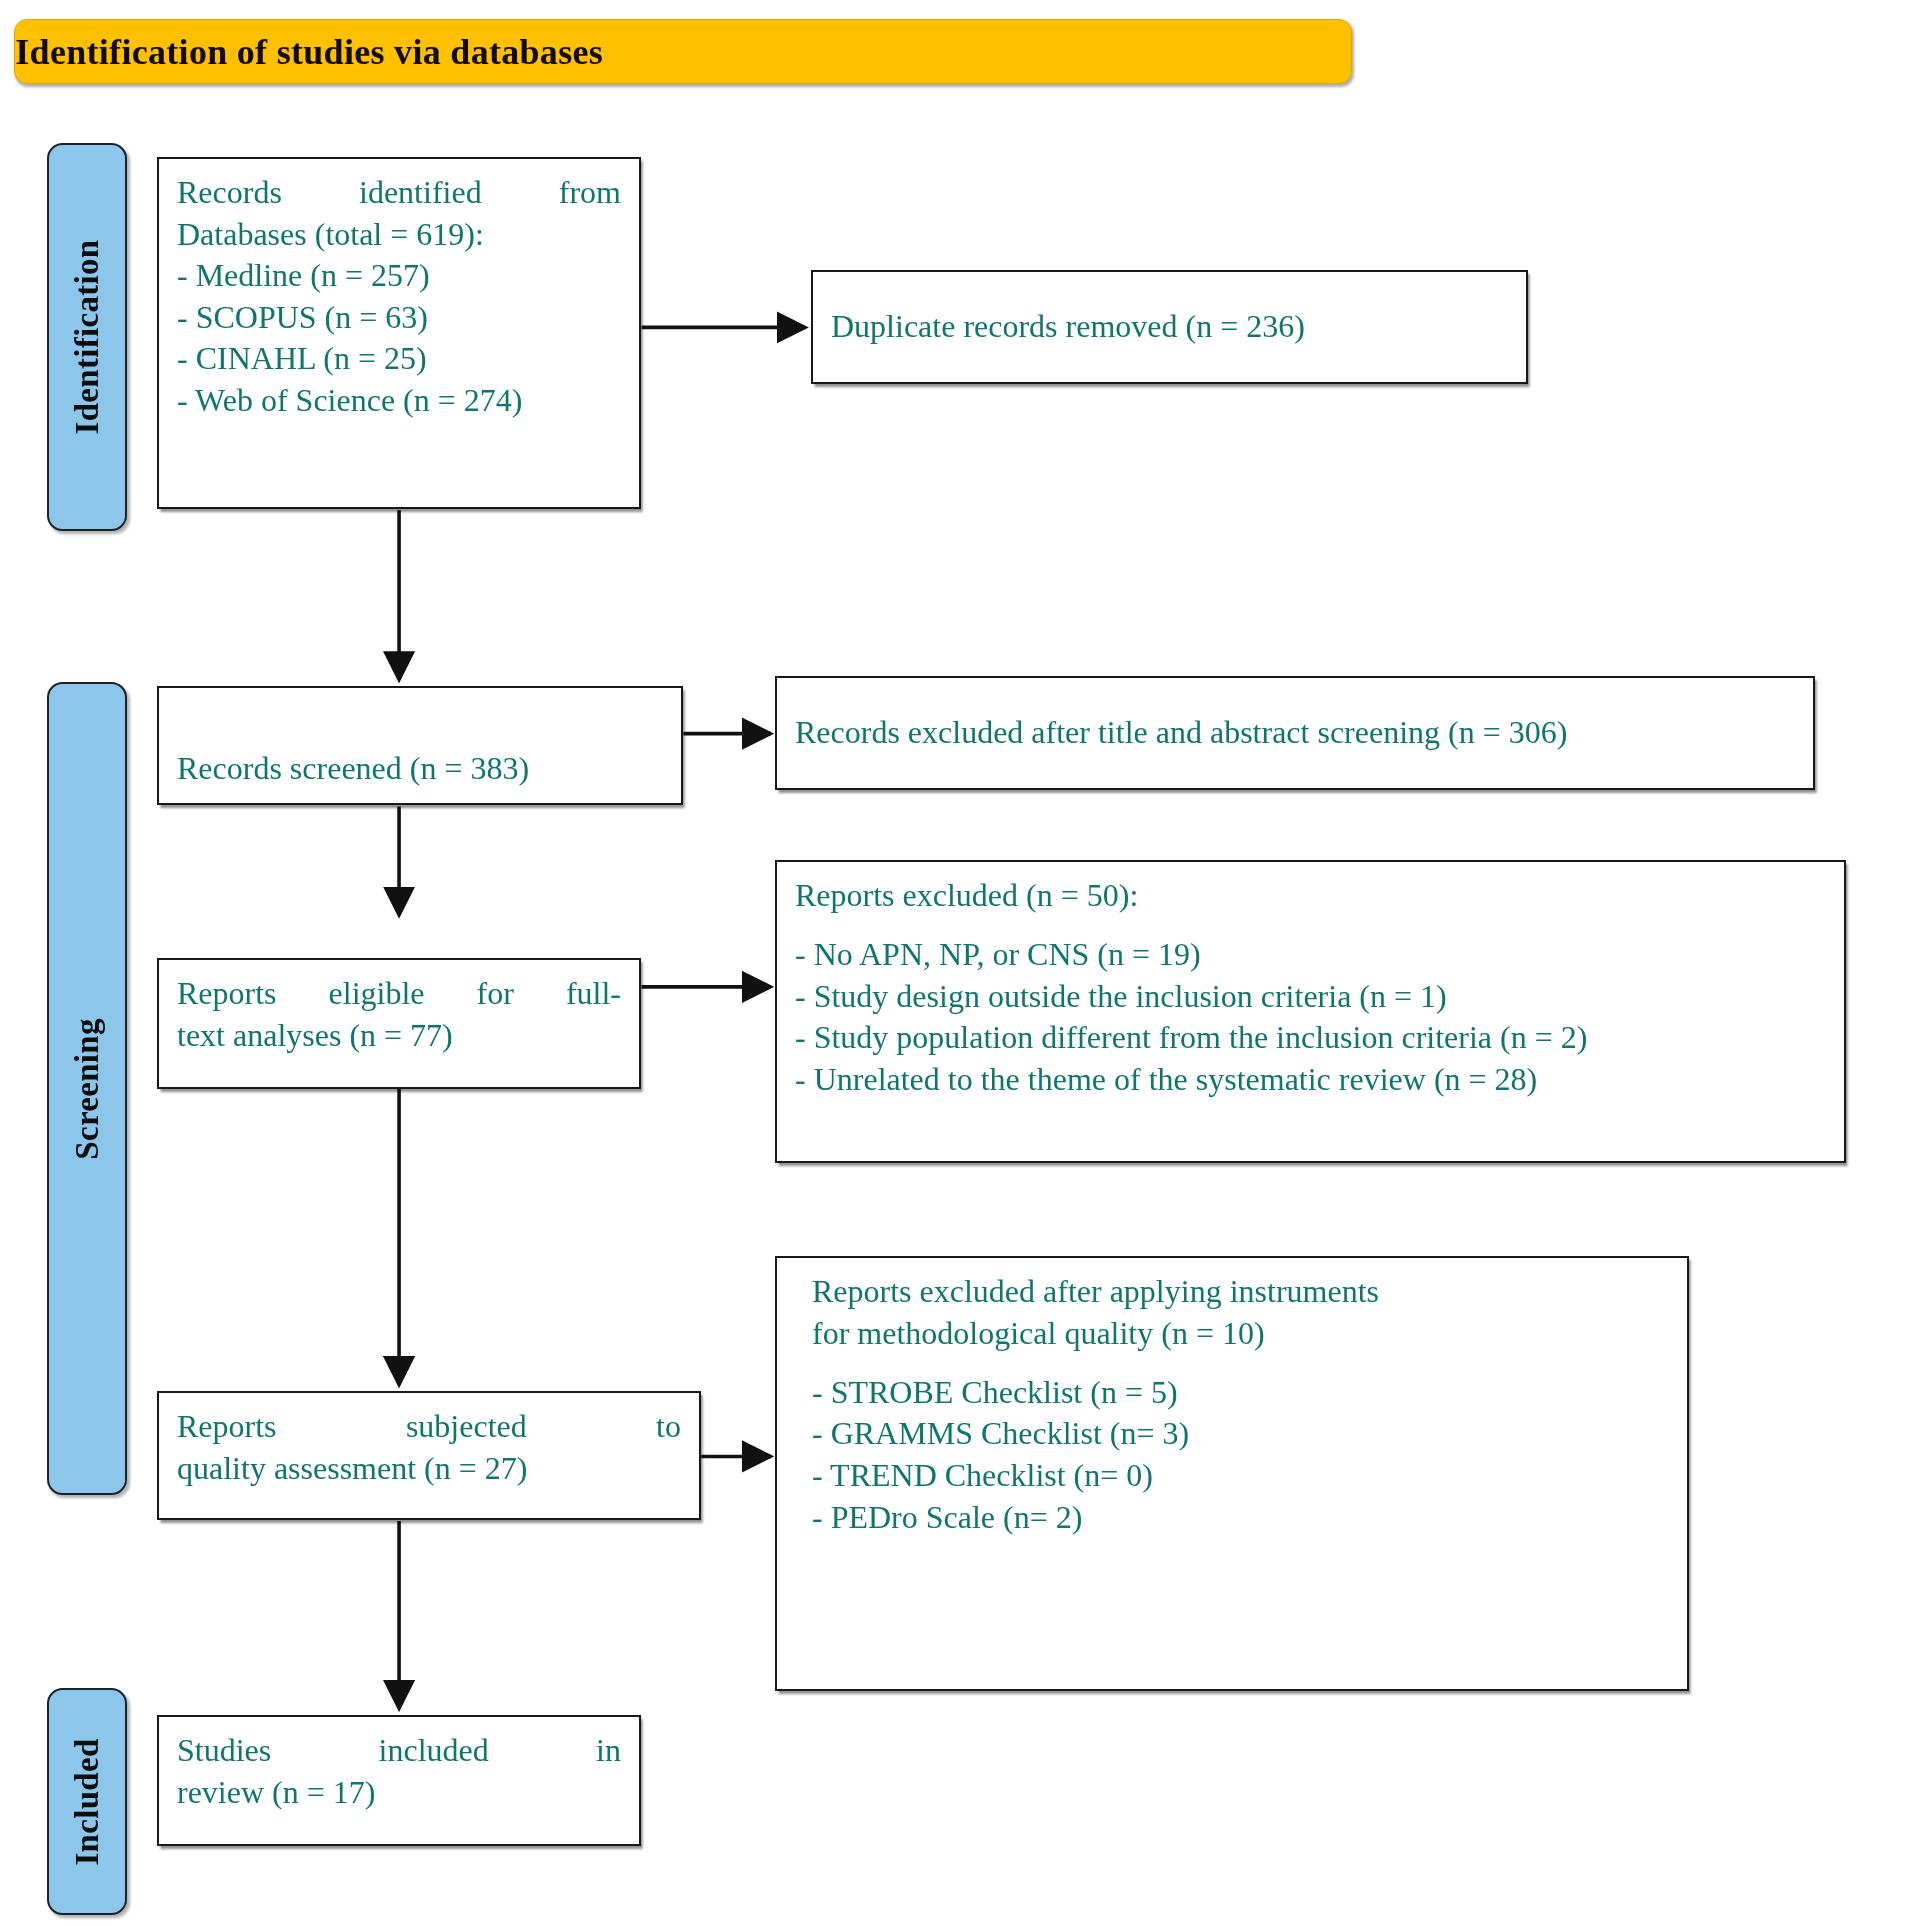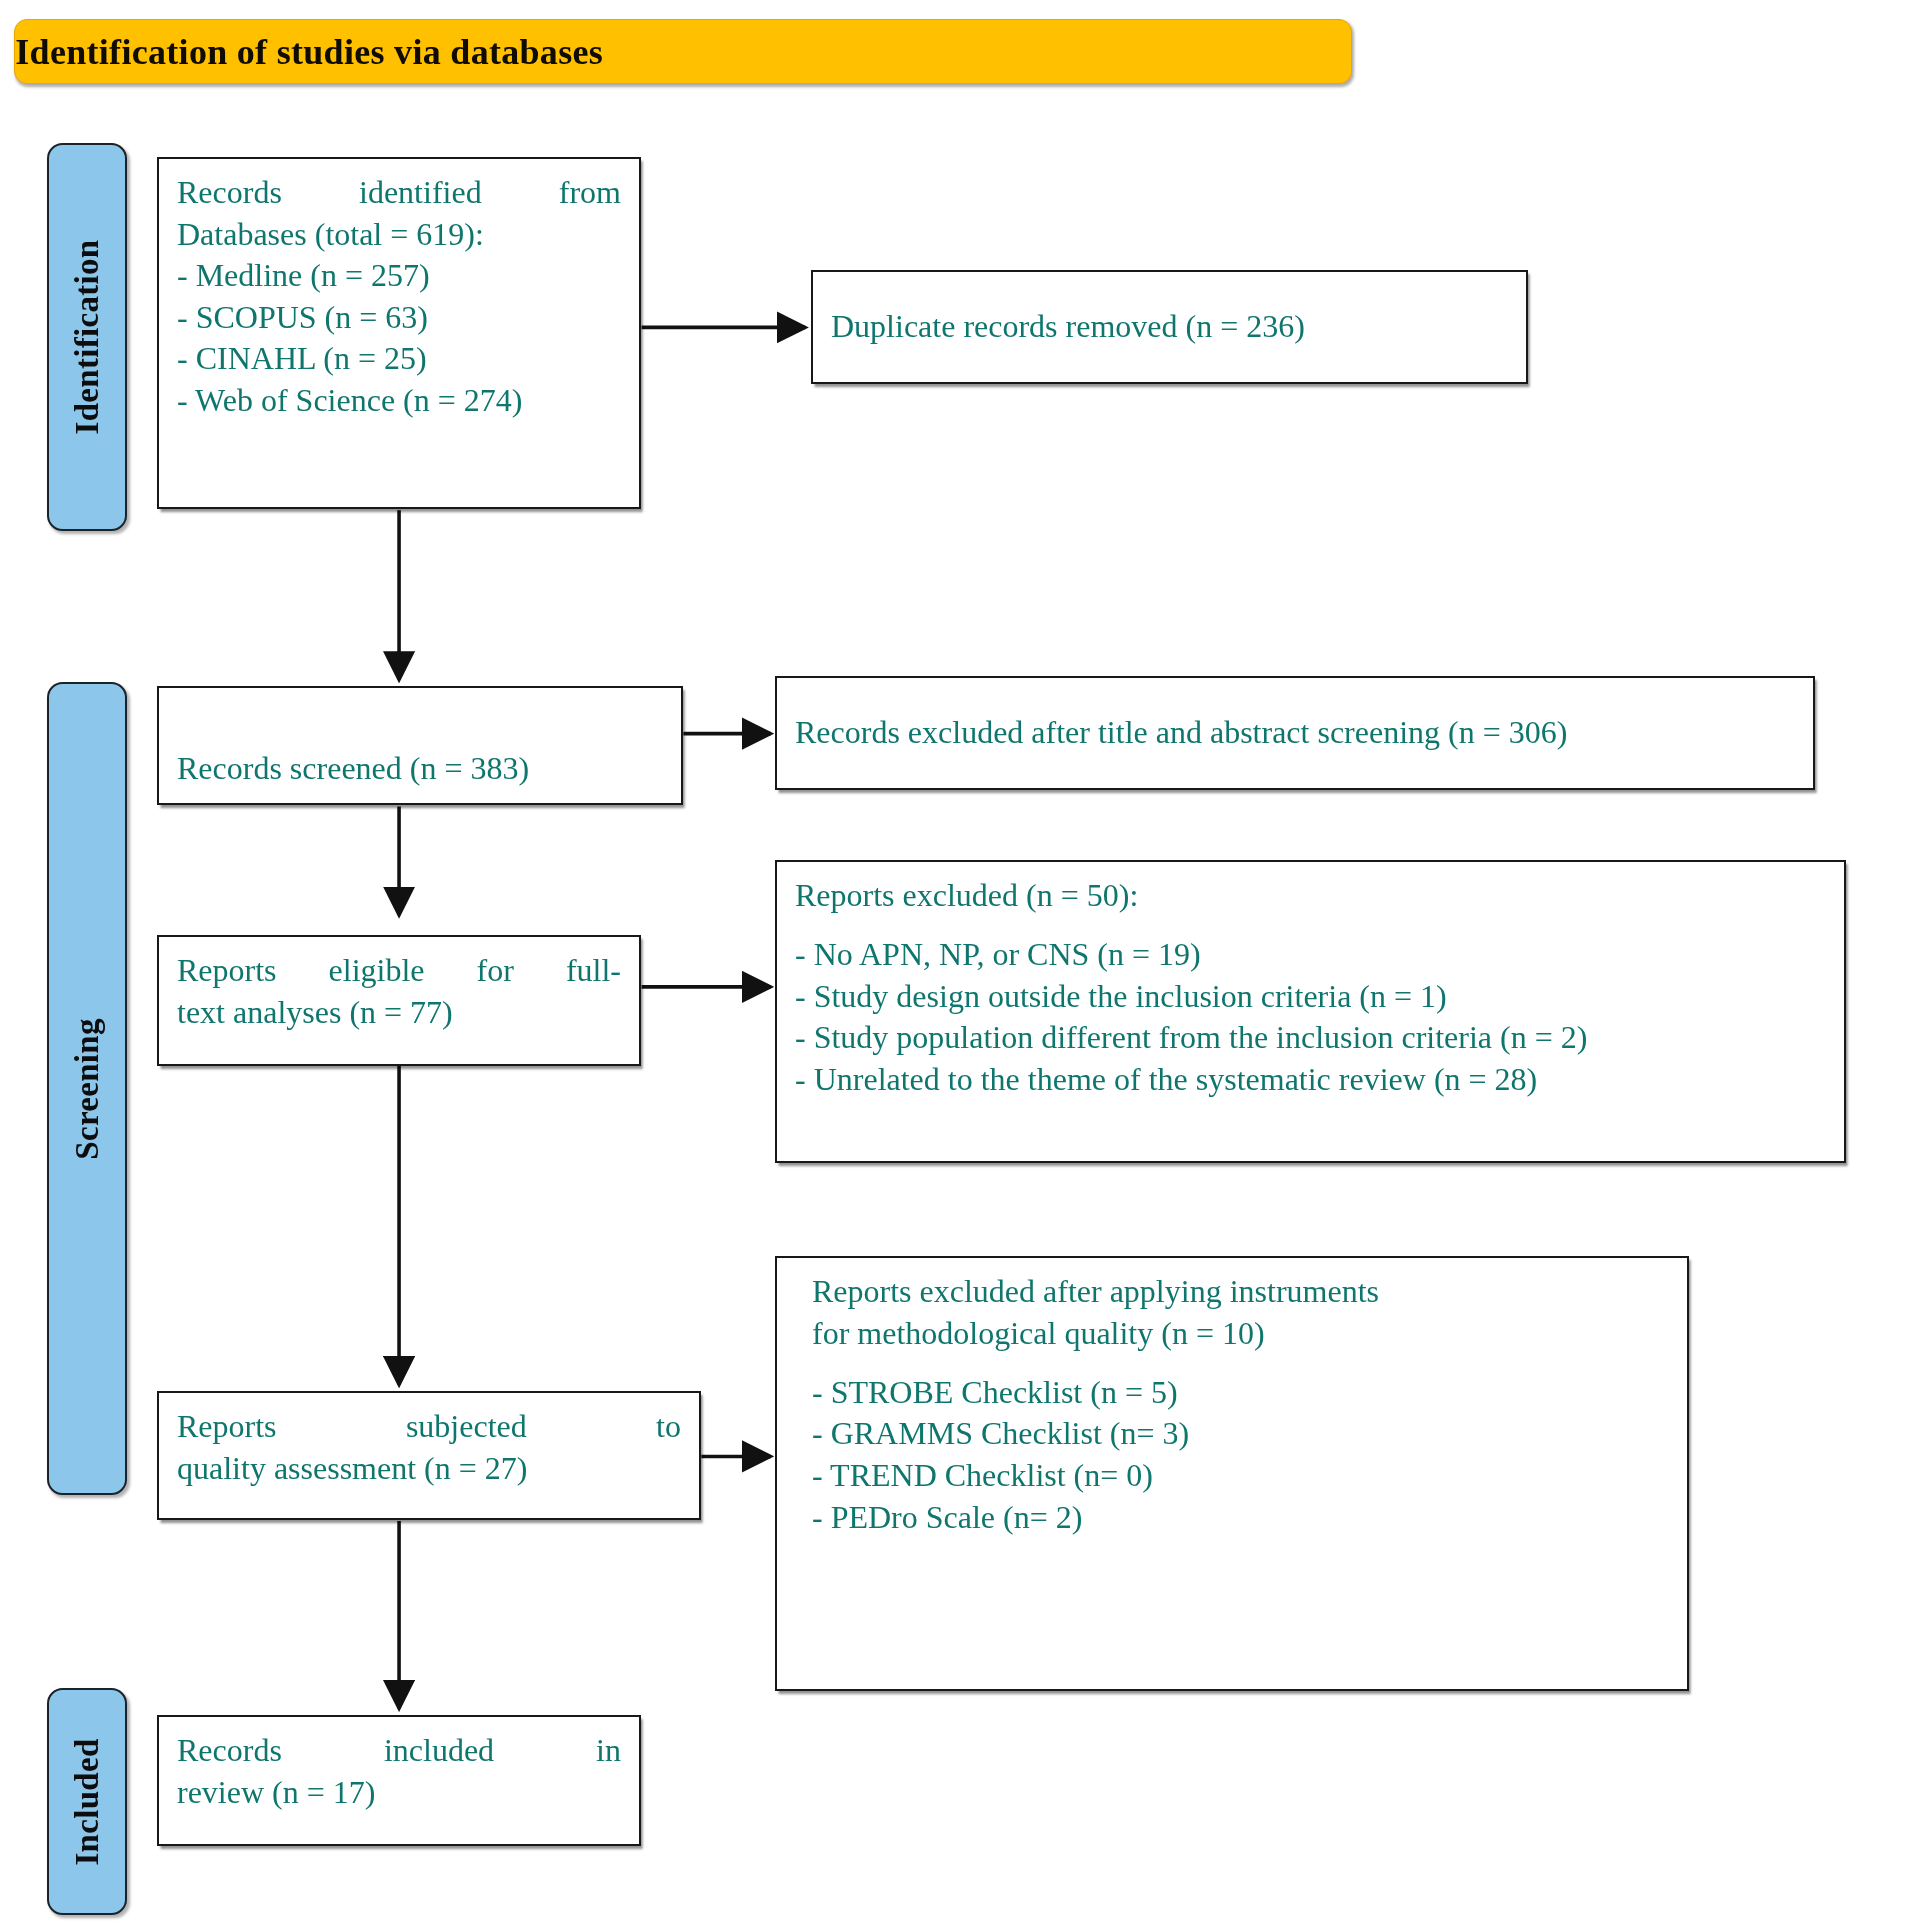--- a/index.html
+++ b/index.html
@@ -87,21 +87,21 @@
     color: #0f766e;
   }
   .flow-box p { margin: 0; }
   .just p.j { text-align: justify; text-align-last: justify; }
   .box-title { margin-bottom: 0.55em !important; }
 
   
   #box-identified   { left: 157px;  top: 157px;  width: 484px;  height: 352px; }
   #box-screened     { left: 157px;  top: 686px; width: 526px;  height: 119px;
                       display:flex; align-items:flex-end; }
-  #box-eligible     { left: 157px;  top: 935px; width: 484px;  height: 131px; }
+  #box-eligible     { left: 157px;  top: 958px; width: 484px;  height: 131px; }
   #box-quality      { left: 157px;  top: 1391px; width: 544px;  height: 129px; }
   #box-included     { left: 157px;  top: 1715px; width: 484px;  height: 131px; }
 
   
   #box-duplicates   { left: 811px; top: 270px;  width: 717px; height: 114px;
                       display:flex; align-items:center;font-family:Liberation Serif, serif; }
   #box-excl-title   { left: 775px; top: 676px; width: 1040px; height: 114px;
                       display:flex; align-items:center; }
   #box-excl-reports { left: 775px; top: 860px; width: 1071px; height: 303px; }
   #box-excl-quality { left: 775px; top: 1256px; width: 914px; height: 435px; padding-left: 35px; }
@@ -174,21 +174,21 @@
     <p class="j">Reports eligible for full-</p>
     <p>text analyses (n = 77)</p>
   </div>
 
   <div class="flow-box just" id="box-quality">
     <p class="j">Reports  subjected  to</p>
     <p>quality assessment (n = 27)</p>
   </div>
 
   <div class="flow-box just" id="box-included">
-    <p class="j">Records  included  in</p>
+    <p class="j">Studies  included  in</p>
     <p>review (n = 17)</p>
   </div>
 
   <div class="flow-box" id="box-duplicates">
     <p>Duplicate records removed (n = 236)</p>
   </div>
 
   <div class="flow-box" id="box-excl-title">
     <p>Records excluded after title and abstract screening (n = 306)</p>
   </div>

